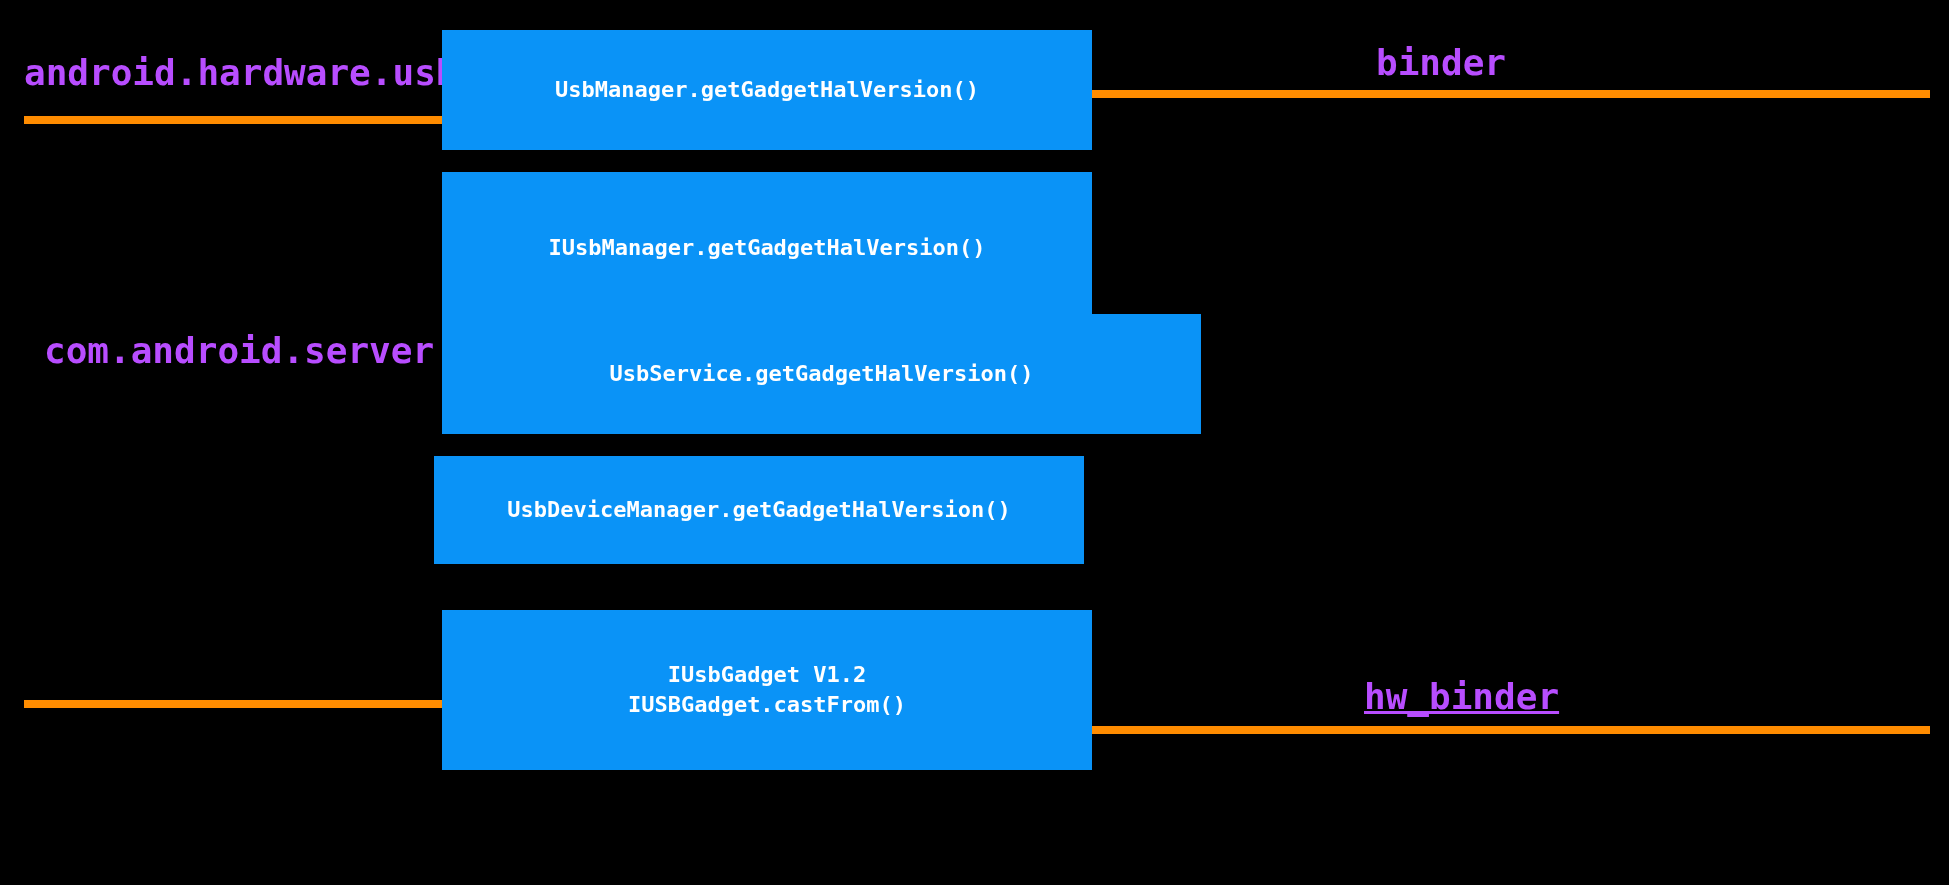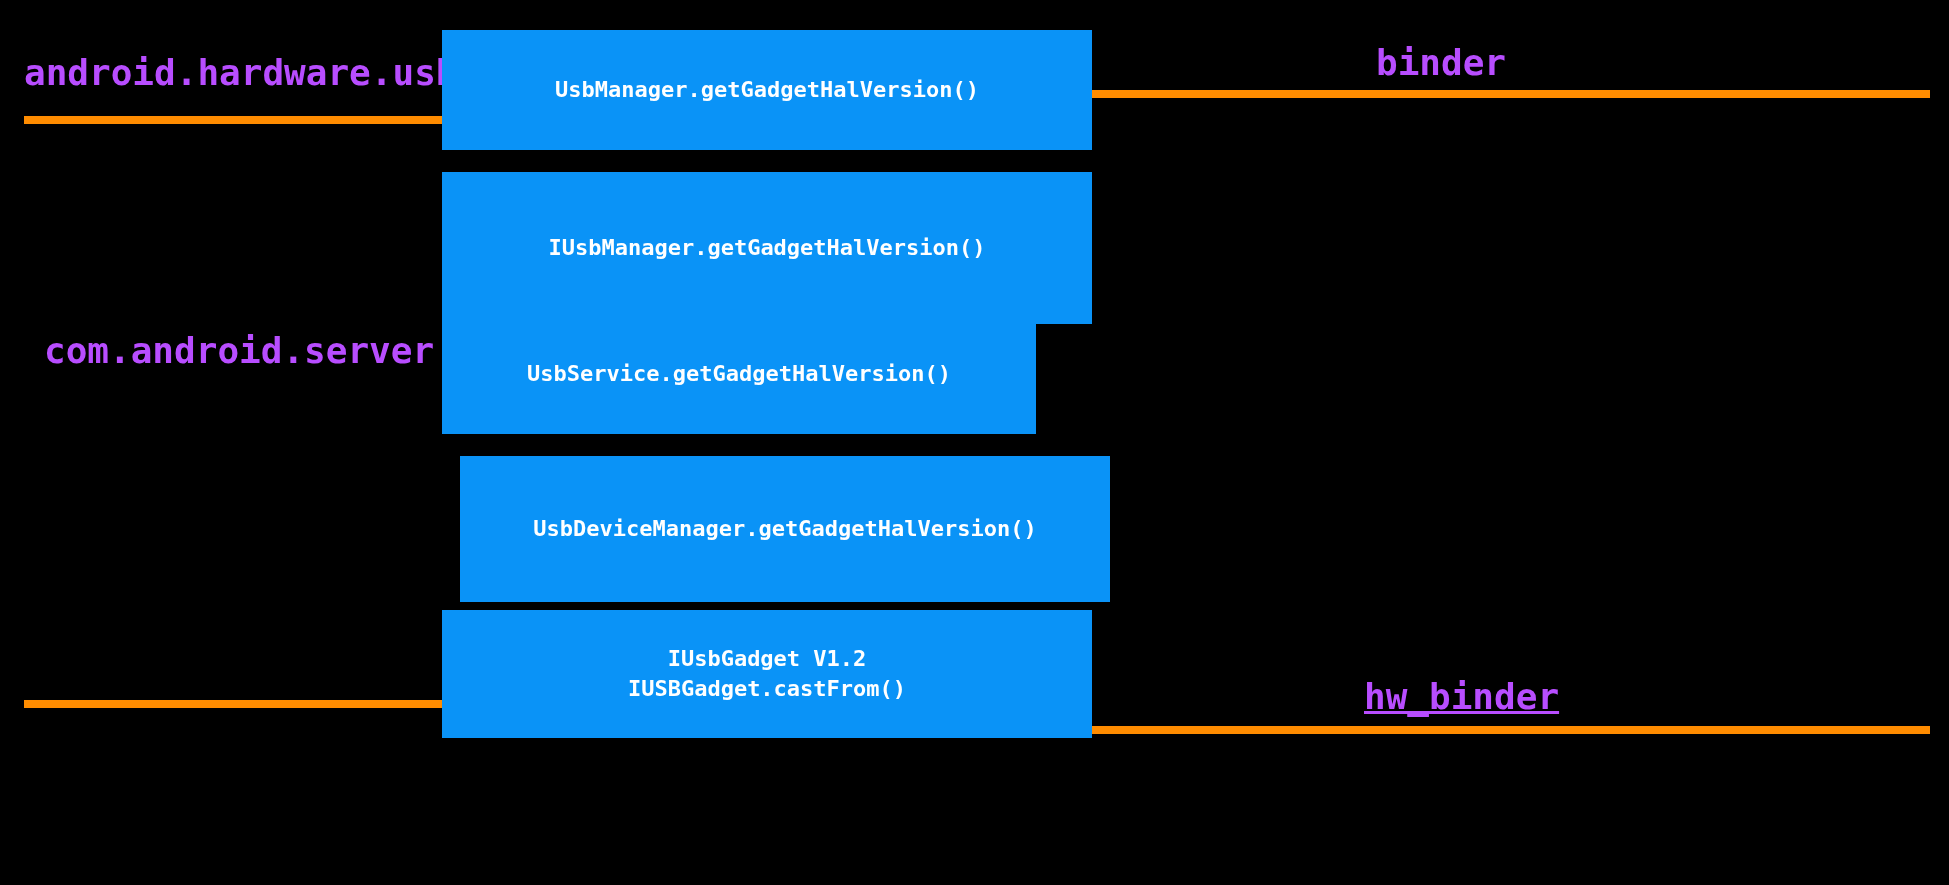--- a/index.html
+++ b/index.html
@@ -50,16 +50,16 @@
 <div class="rule" style="left:24px;  top:700px; width:420px;"></div>
 <div class="rule" style="left:1090px; top:726px; width:840px;"></div>
 
 <span class="rule-label" style="left:20px; top:50px;">android.hardware.usb</span>
 <span class="rule-label" style="left:1360px; top:40px;margin-left:12px;">binder</span>
 <span class="rule-label" style="left:40px; top:328px;">com.android.server.usb</span>
 <span class="rule-label" style="left:1360px; top:674px;text-decoration:underline;">hw_binder</span>
 
 <div class="box" style="left:442px; top:30px;  width:650px; height:120px;">UsbManager.getGadgetHalVersion()</div>
 <div class="box" style="left:442px; top:172px; width:650px; height:152px;">IUsbManager.getGadgetHalVersion()</div>
-<div class="box" style="left:442px; top:314px; width:594px; height:120px;">UsbService.getGadgetHalVersion()</div>
-<div class="box" style="left:460px; top:456px; width:650px; height:146px;">UsbDeviceManager.getGadgetHalVersion()</div>
-<div class="box" style="left:442px; top:610px; width:650px; height:128px;">IUsbGadget V1.2
+<div class="box" style="left:442px; top:314px; width:759px; height:120px;">UsbService.getGadgetHalVersion()</div>
+<div class="box" style="left:434px; top:456px; width:650px; height:108px;">UsbDeviceManager.getGadgetHalVersion()</div>
+<div class="box" style="left:442px; top:610px; width:650px; height:160px;">IUsbGadget V1.2
 IUSBGadget.castFrom()</div>
 
 </body></html>

